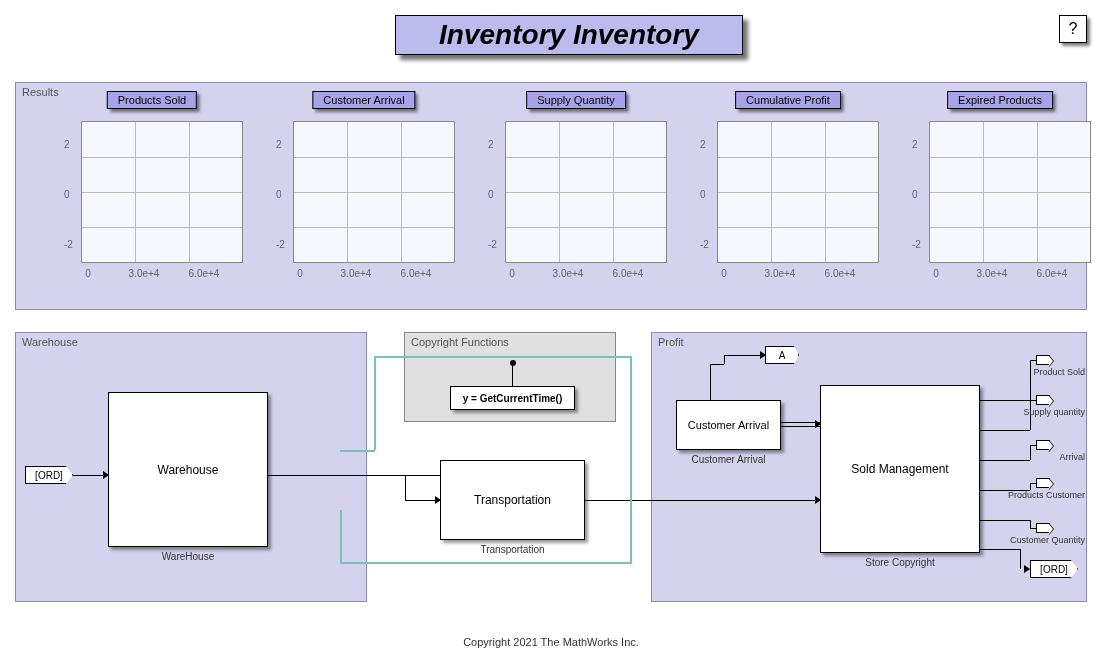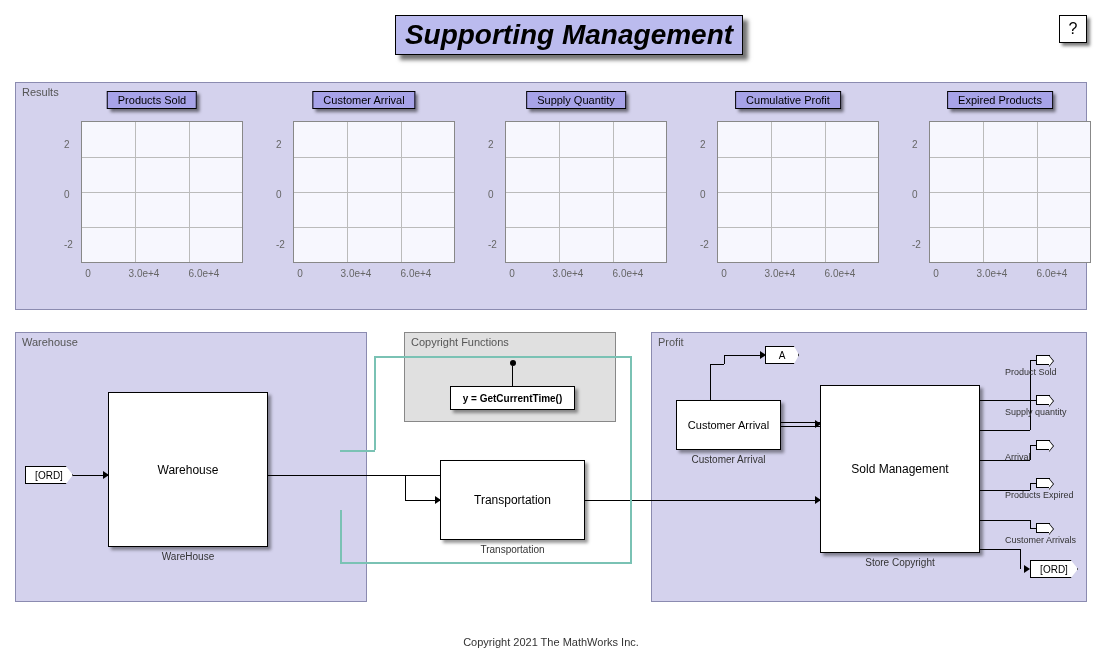--- a/index.html
+++ b/index.html
@@ -115,32 +115,32 @@
     border-top:6px solid transparent; border-bottom:6px solid transparent;
     border-left:5px solid #000;
   }
   .outport::after{
     content:""; position:absolute; right:-4px; top:0px;
     width:0;height:0;
     border-top:5px solid transparent; border-bottom:5px solid transparent;
     border-left:4px solid #fff;
   }
   .out-label {
-    position:absolute; font-size:9px; color:#333; text-align:left; width:80px;
+    position:absolute; font-size:9px; color:#333; text-align:right; width:80px;
   }
 
   .copyright {
     position:absolute; bottom:12px; left:0; right:0;
     text-align:center; font-size:11px; color:#333;
   }
 </style>
 </head>
 <body>
 
-<div class="title-box">Supporting Management</div>
+<div class="title-box">Inventory Inventory</div>
 <div class="help-btn">?</div>
 
 <div id="results" class="panel">
   <span class="panel-label">Results</span>
 <div class="chart-slot" style="left: 40px;">
       <div class="chart-title">Products Sold</div>
       <div class="chart-axes">
         <div class="gl-h" style="top: 25%;"></div>
         <div class="gl-h" style="top: 50%;"></div>
         <div class="gl-h" style="top: 75%;"></div>
@@ -295,21 +295,21 @@
 <div class="out-label" style="top: 407px; left: 1005px;">Supply quantity</div>
 <div class="wire wire-h" style="top: 460px; left: 980px; width: 50px;"></div>
 <div class="wire wire-v" style="top: 445px; left: 1030px; height: 15px;"></div>
 <div class="wire wire-h" style="top: 445px; left: 1030px; width: 6px;"></div>
 <div class="outport" style="top: 440px; left: 1036px;"></div>
 <div class="out-label" style="top: 452px; left: 1005px;">Arrival</div>
 <div class="wire wire-h" style="top: 490px; left: 980px; width: 50px;"></div>
 <div class="wire wire-v" style="top: 483px; left: 1030px; height: 7px;"></div>
 <div class="wire wire-h" style="top: 483px; left: 1030px; width: 6px;"></div>
 <div class="outport" style="top: 478px; left: 1036px;"></div>
-<div class="out-label" style="top: 490px; left: 1005px;">Products Expired</div>
+<div class="out-label" style="top: 490px; left: 1005px;">Products Customer</div>
 <div class="wire wire-h" style="top: 520px; left: 980px; width: 50px;"></div>
 <div class="wire wire-v" style="top: 520px; left: 1030px; height: 8px;"></div>
 <div class="wire wire-h" style="top: 528px; left: 1030px; width: 6px;"></div>
 <div class="outport" style="top: 523px; left: 1036px;"></div>
-<div class="out-label" style="top: 535px; left: 1005px;">Customer Arrivals</div>
+<div class="out-label" style="top: 535px; left: 1005px;">Customer Quantity</div>
 <div class="wire wire-h" style="top: 549px; left: 980px; width: 40px;"></div>
 <div class="wire wire-v" style="top: 549px; left: 1020px; height: 20px;"></div>
 <div class="arrow-r" style="top: 565px; left: 1024px;"></div>
 
 </body></html>

